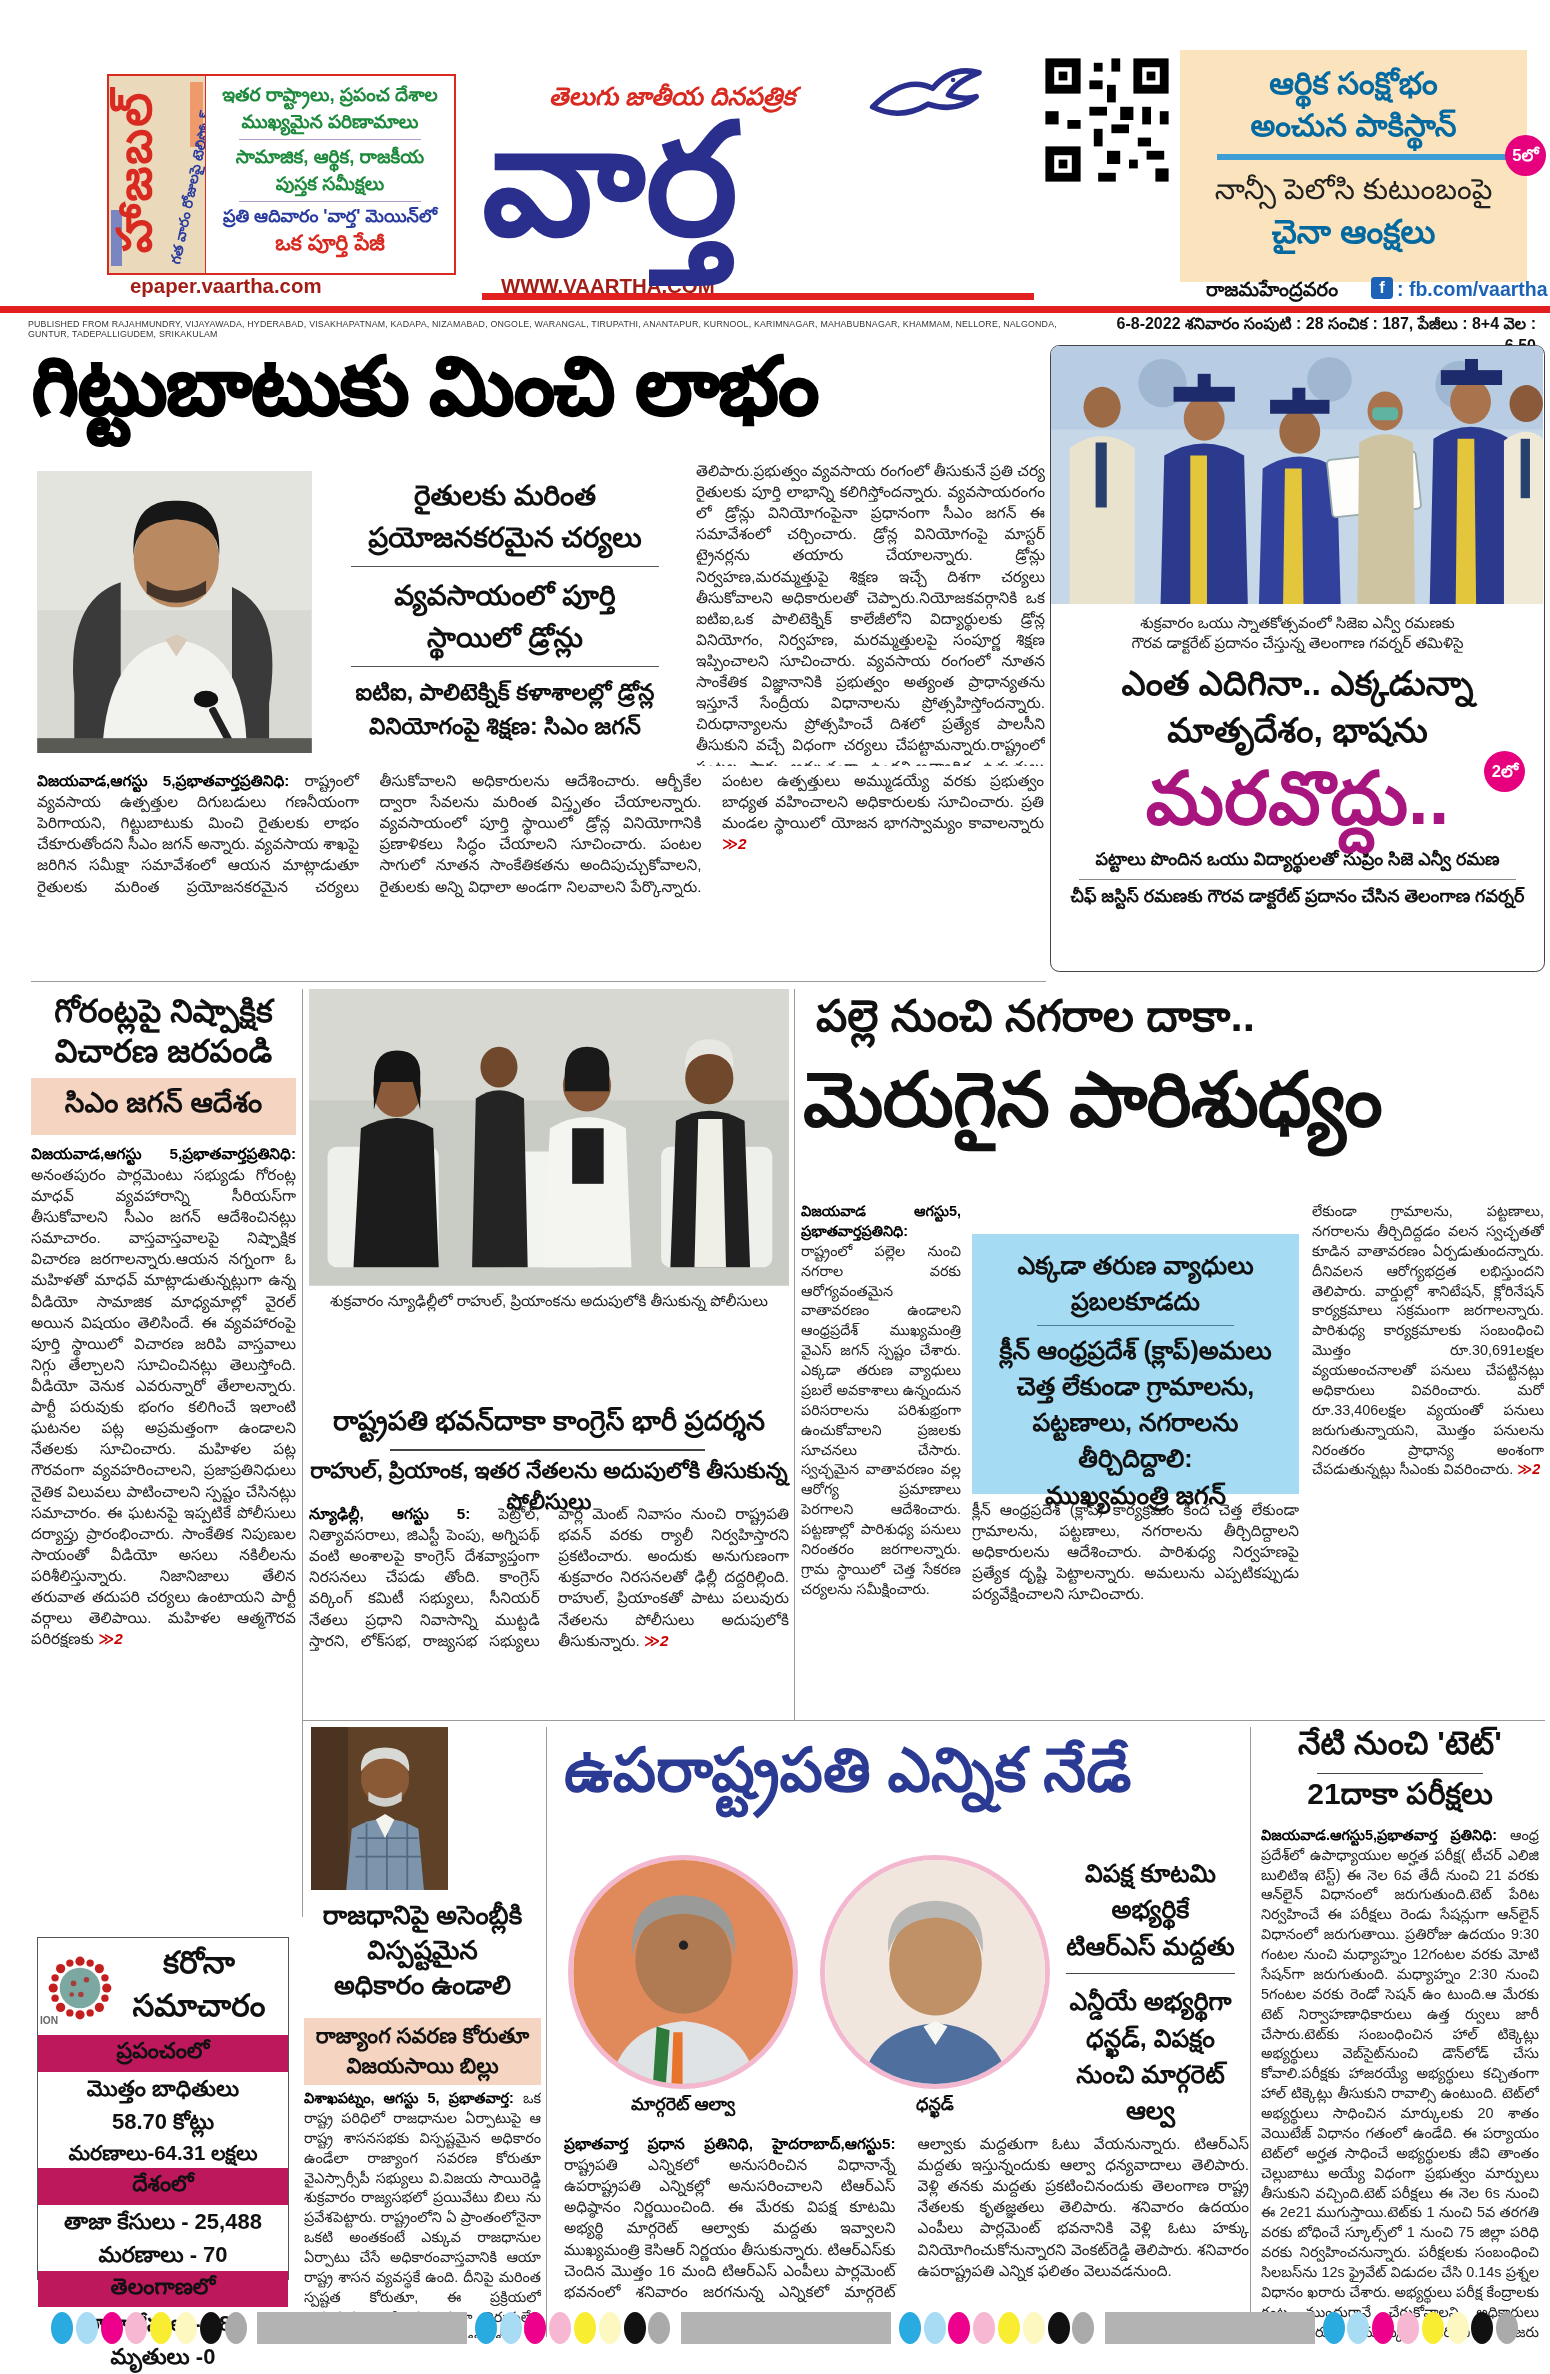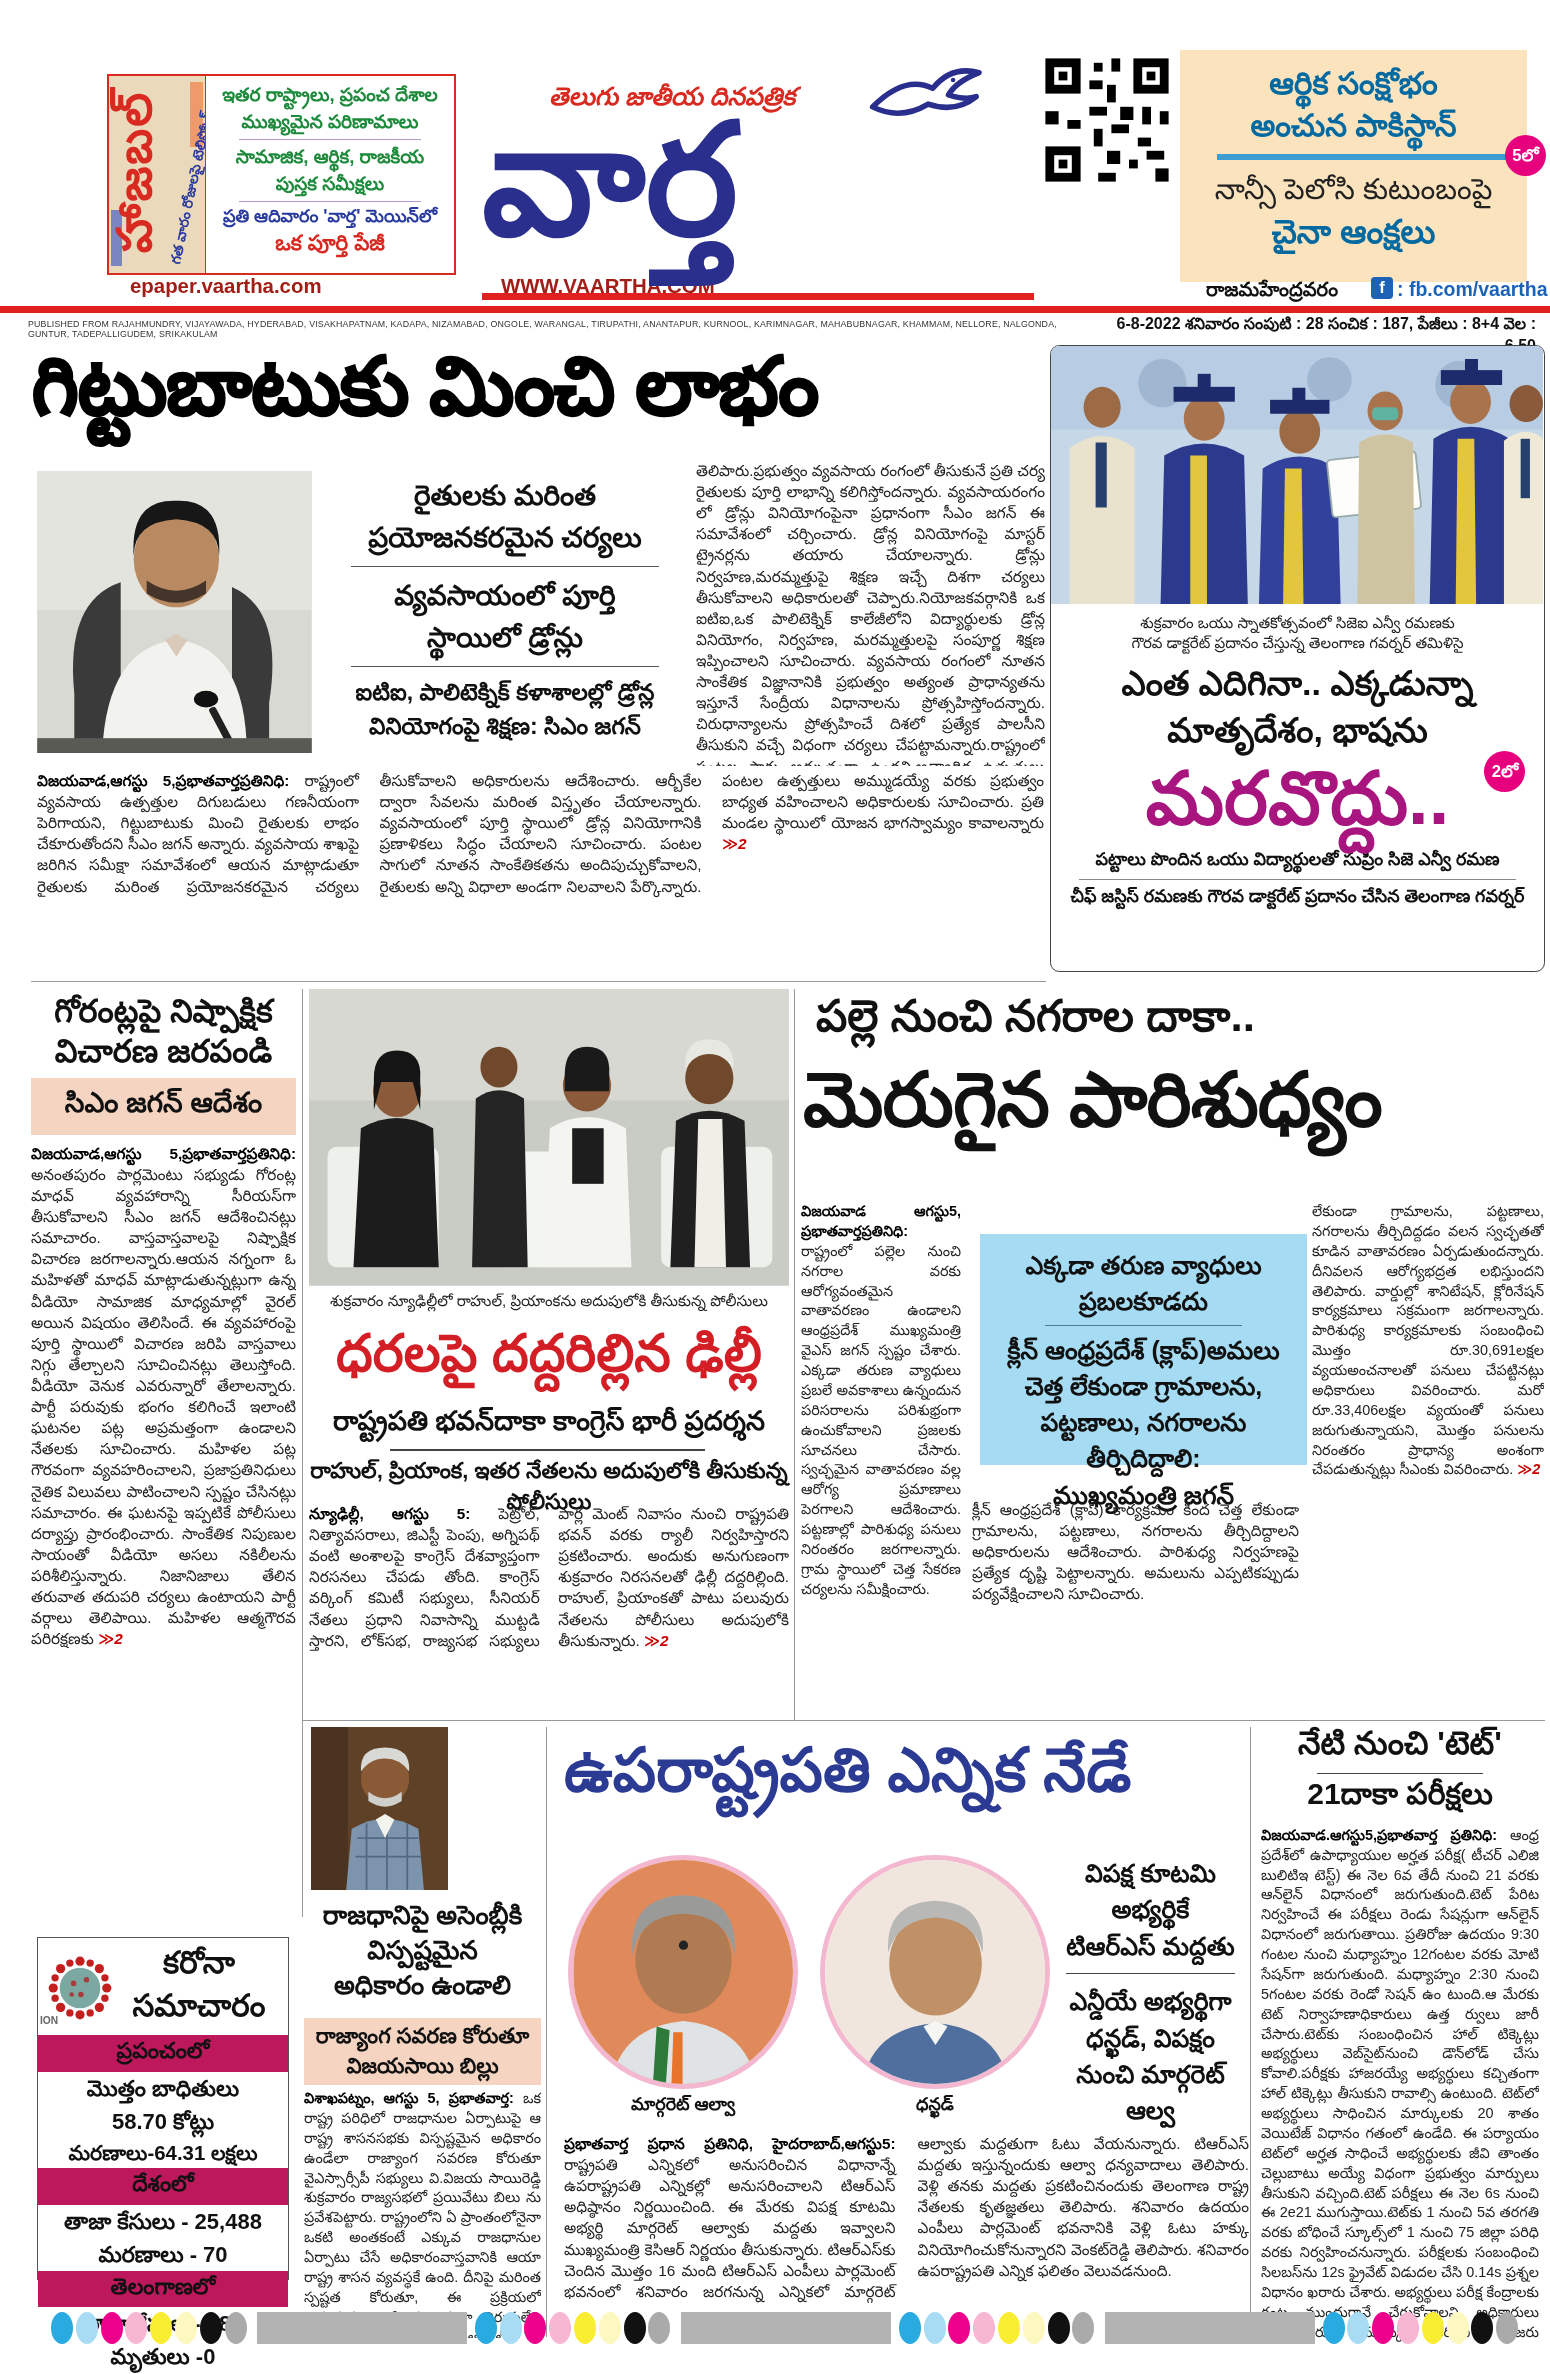--- a/index.html
+++ b/index.html
@@ -273,37 +273,36 @@
       <path d="M276 92 Q276 62 300 62 Q326 62 324 92 L324 110 L276 110 Z" fill="#1a1a1a"></path>
     <path d="M252 300 L260 150 Q300 126 342 150 L348 300 Z" fill="#f4f4f0"></path>
     <rect x="284" y="150" width="34" height="60" fill="#1d1d1d"></rect>
 
     <ellipse cx="432" cy="96" rx="26" ry="28" fill="#70482c"></ellipse>
       <path d="M406 86 Q404 54 432 54 Q460 54 458 86 Q448 70 432 70 Q416 70 406 86 Z" fill="#e8e8e2"></path>
     <path d="M390 300 L396 142 Q432 120 470 142 L476 300 Z" fill="#202020"></path>
     <path d="M420 140 L416 300 L450 300 L446 140 Z" fill="#efefe8"></path>
   </svg>
   <div class="abs cap c" style="left:309px;top:1291px;width:480px;">శుక్రవారం న్యూఢిల్లీలో రాహుల్, ప్రియాంకను అదుపులోకి తీసుకున్న పోలీసులు</div>
-  <div class="abs c red-head" style="left:309px;top:1323px;width:480px;">ధరలపై దద్దరిల్లిన ఢిల్లీ</div>
   <div class="abs c b" style="left:309px;top:1406px;width:480px;font-size:27px;">రాష్ట్రపతి భవన్‌దాకా కాంగ్రెస్ భారీ ప్రదర్శన</div>
   <div class="hline" style="left:390px;top:1449px;width:315px;background:#444;height:1.9px;"></div>
   <div class="abs c b" style="left:309px;top:1458px;width:480px;font-size:22px;">రాహుల్, ప్రియాంక, ఇతర నేతలను అదుపులోకి తీసుకున్న పోలీసులు</div>
   <div class="abs body-txt j" style="left:309px;top:1503px;width:480px;height:210px;column-count:2;column-gap:18.6px;overflow:hidden;">
     <span class="dateline">న్యూఢిల్లీ, ఆగస్టు 5:</span><span> పెట్రోల్, నిత్యావసరాలు, జిఎస్టీ పెంపు, అగ్నిపథ్ వంటి అంశాలపై కాంగ్రెస్ దేశవ్యాప్తంగా నిరసనలు చేపడు తోంది. కాంగ్రెస్ వర్కింగ్ కమిటీ సభ్యులు, సీనియర్ నేతలు ప్రధాని నివాసాన్ని ముట్టడి స్తారని, లోక్‌సభ, రాజ్యసభ సభ్యులు పార్ల మెంట్ నివాసం నుంచి రాష్ట్రపతి భవన్ వరకు ర్యాలీ నిర్వహిస్తారని ప్రకటించారు. అందుకు అనుగుణంగా శుక్రవారం నిరసనలతో ఢిల్లీ దద్దరిల్లింది. రాహుల్, ప్రియాంకతో పాటు పలువురు నేతలను పోలీసులు అదుపులోకి తీసుకున్నారు.</span>
     <span class="more">≫2</span>
   </div>
 
   <div class="abs b" style="left:816px;top:991px;width:724px;font-size:44px;">పల్లె నుంచి నగరాల దాకా..</div>
   <div class="abs b" style="left:803px;top:1056px;width:742px;font-size:76px;letter-spacing:-0.9px;">మెరుగైన పారిశుధ్యం</div>
 
   <div class="abs body-txt j" style="left:801px;top:1202px;width:160px;height:512px;overflow:hidden;font-size:14.4px;">
     <span class="dateline">విజయవాడ ఆగస్టు5, ప్రభాతవార్తప్రతినిధి:</span><span> రాష్ట్రంలో పల్లెల నుంచి నగరాల వరకు ఆరోగ్యవంతమైన వాతావరణం ఉండాలని ఆంధ్రప్రదేశ్ ముఖ్యమంత్రి వైఎస్ జగన్ స్పష్టం చేశారు. ఎక్కడా తరుణ వ్యాధులు ప్రబలే అవకాశాలు ఉన్నందున పరిసరాలను పరిశుభ్రంగా ఉంచుకోవాలని ప్రజలకు సూచనలు చేసారు. స్వచ్ఛమైన వాతావరణం వల్ల ఆరోగ్య ప్రమాణాలు పెరగాలని ఆదేశించారు. పట్టణాల్లో పారిశుధ్య పనులు నిరంతరం జరగాలన్నారు. గ్రామ స్థాయిలో చెత్త సేకరణ చర్యలను సమీక్షించారు.</span>
   </div>
 
-  <div class="quotebox" style="left:972px;top:1234px;width:327px;height:231px;margin-left:8px;">
+  <div class="quotebox" style="left:972px;top:1234px;width:327px;height:260px;">
     <div class="q-ln">ఎక్కడా తరుణ వ్యాధులు</div>
     <div class="q-ln">ప్రబలకూడదు</div>
     <hr class="q-div">
     <div class="q-ln">క్లీన్ ఆంధ్రప్రదేశ్ (క్లాప్)అమలు</div>
     <div class="q-ln">చెత్త లేకుండా   గ్రామాలను,</div>
     <div class="q-ln">పట్టణాలు, నగరాలను తీర్చిదిద్దాలి:</div>
     <div class="q-ln">ముఖ్యమంత్రి జగన్</div>
   </div>
   <div class="abs body-txt j" style="left:972px;top:1499px;width:327px;height:215px;overflow:hidden;">
     <span>క్లీన్ ఆంధ్రప్రదేశ్ (క్లాప్) కార్యక్రమం కింద చెత్త లేకుండా గ్రామాలను, పట్టణాలు, నగరాలను తీర్చిదిద్దాలని అధికారులను ఆదేశించారు. పారిశుధ్య నిర్వహణపై ప్రత్యేక దృష్టి పెట్టాలన్నారు. అమలును ఎప్పటికప్పుడు పర్యవేక్షించాలని సూచించారు.</span>

